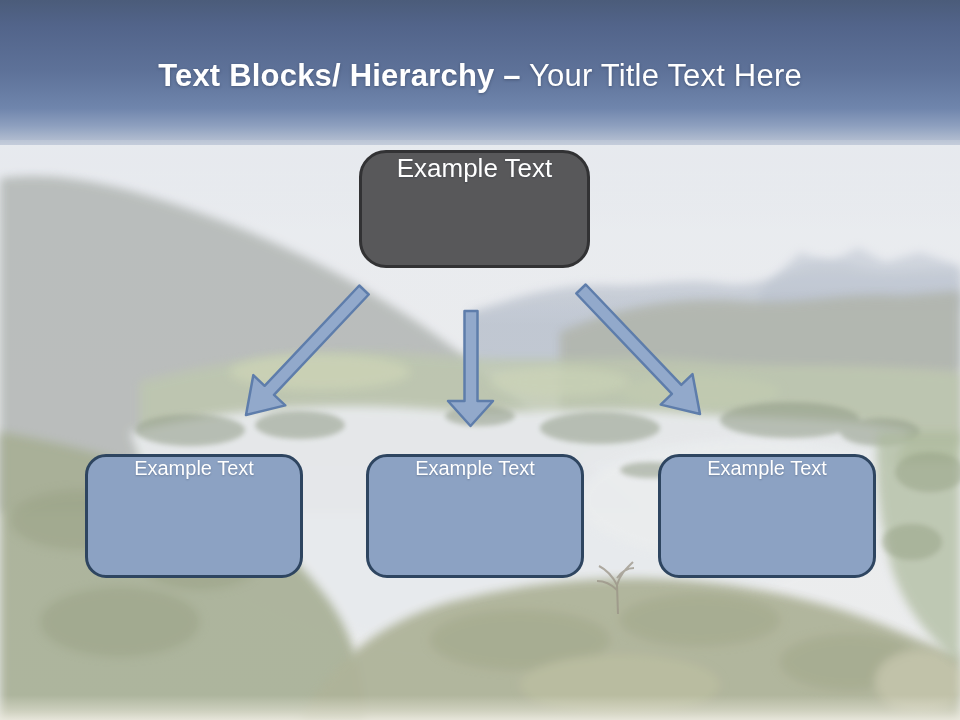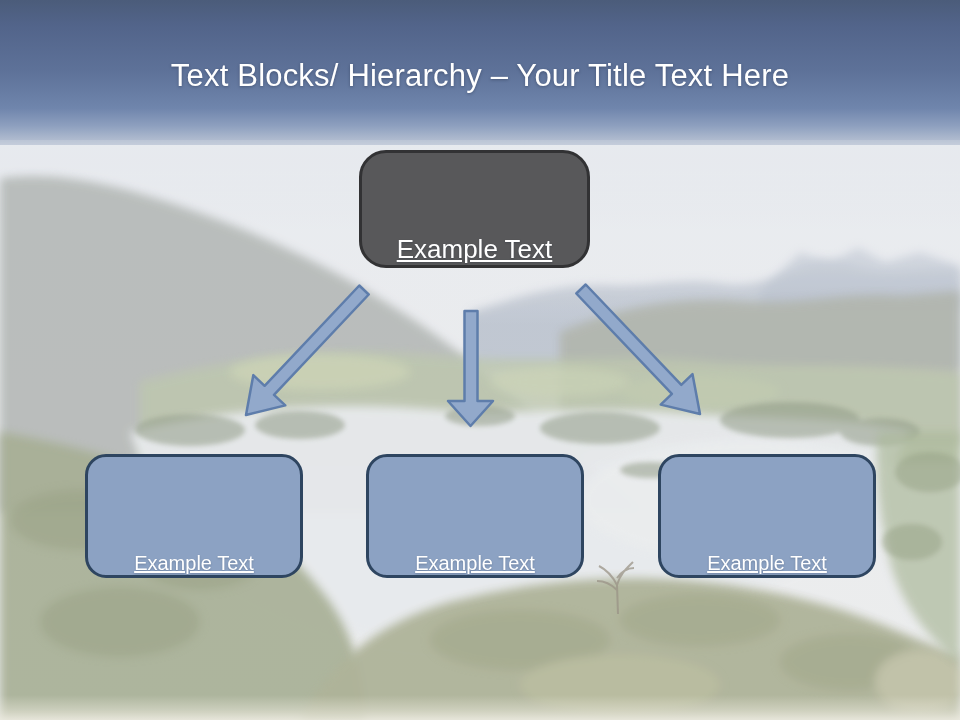--- a/index.html
+++ b/index.html
@@ -12,29 +12,28 @@
   .arrow-svg { pointer-events:none; }
 
   .slide-title {
     position:absolute; left:0; right:0; top:54px; height:44px;
     text-align:center; line-height:44px;
     color: var(--title-color, #ffffff);
     font-size:31px; letter-spacing:.2px;
     text-shadow: 0 1px 3px rgba(20,30,50,.35);
     white-space:nowrap;
   }
-  .slide-title .title-bold { font-weight:400; }
+  .slide-title .title-bold { font-weight:700; }
 
   .node {
     position:absolute; box-sizing:border-box;
-    display:flex; align-items:flex-end; justify-content:center;
+    display:flex; align-items:flex-start; justify-content:center;
     color: var(--node-text-color, #ffffff);
     text-shadow: 0 1px 2px rgba(20,30,50,.25);
     text-align:center;
-    text-decoration:underline;
   }
   .root-node {
     left:359px; top:150px; width:231px; height:118px;
     background: var(--root-box-fill, #58585a);
     border: 3px solid var(--root-box-border, #323234);
     border-radius:27px;
     font-size:26px;
   }
   .child-node {
     top:454px; width:218px; height:124px;

